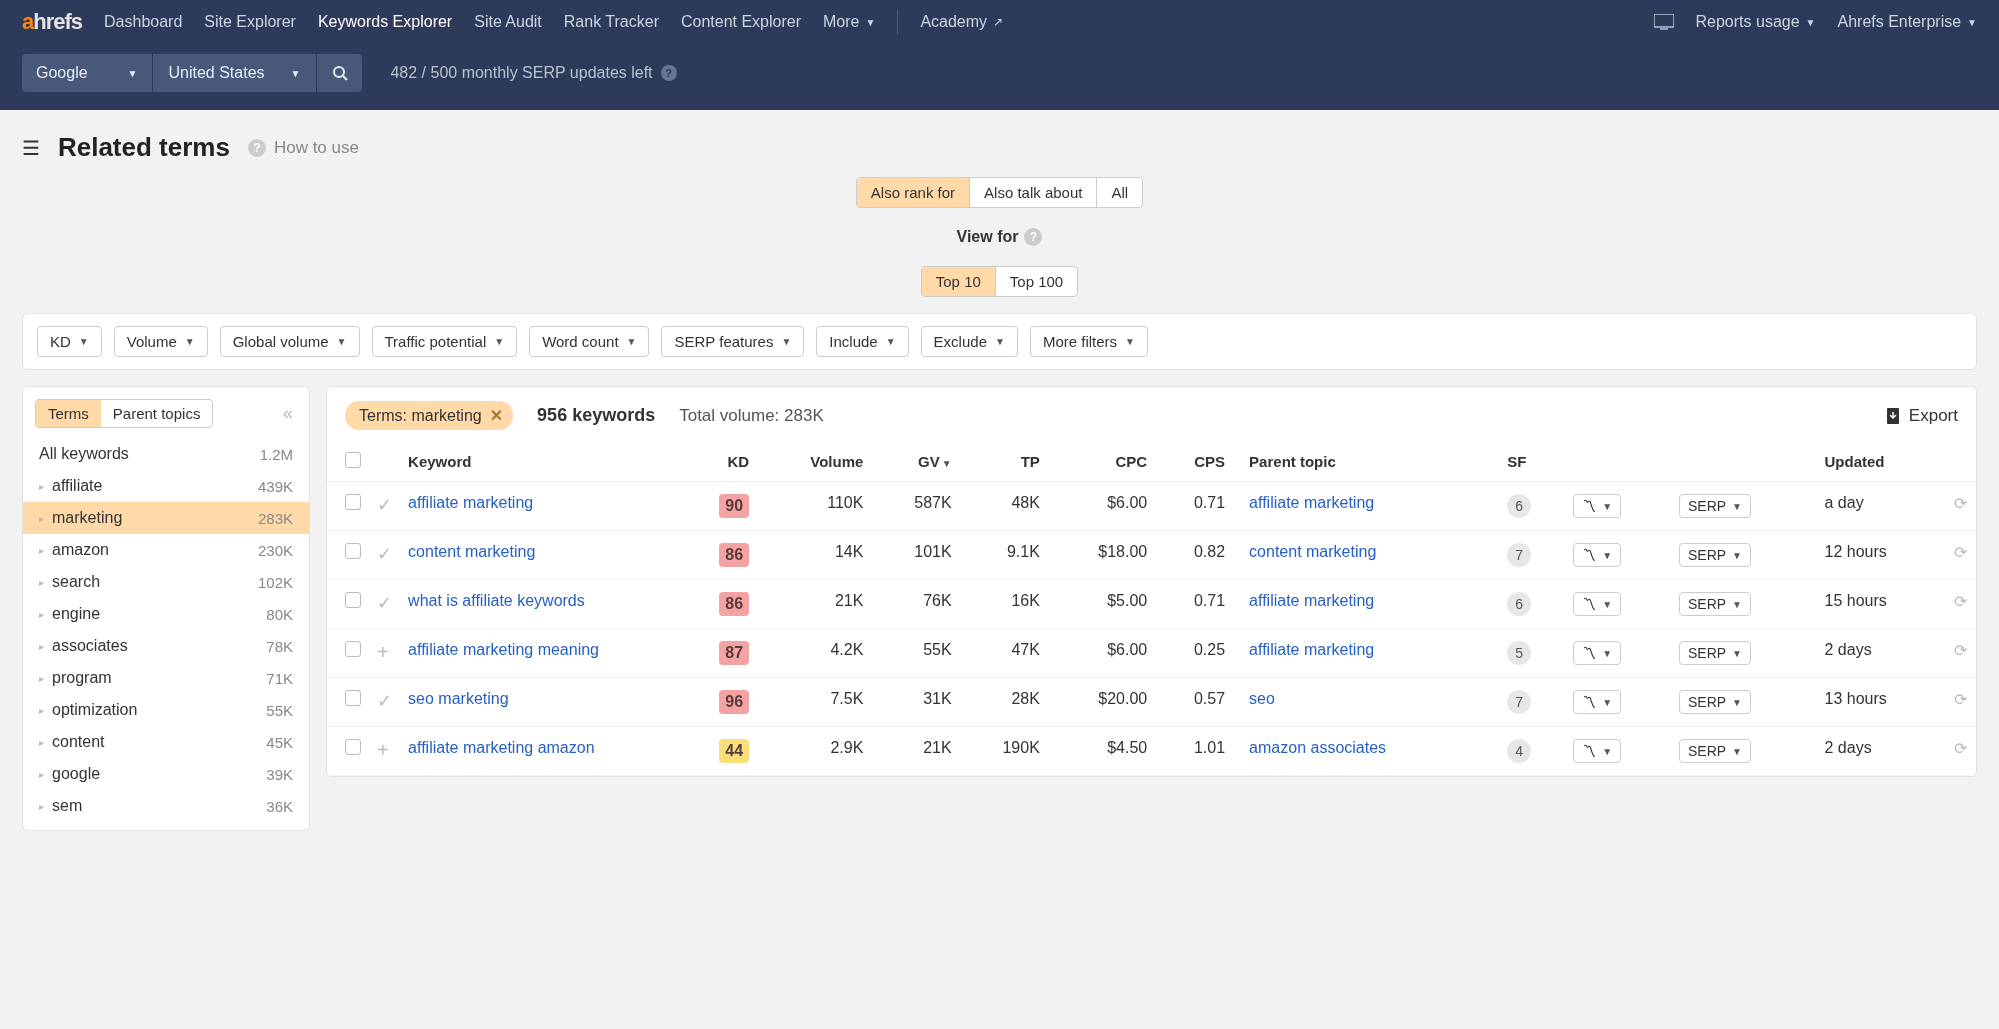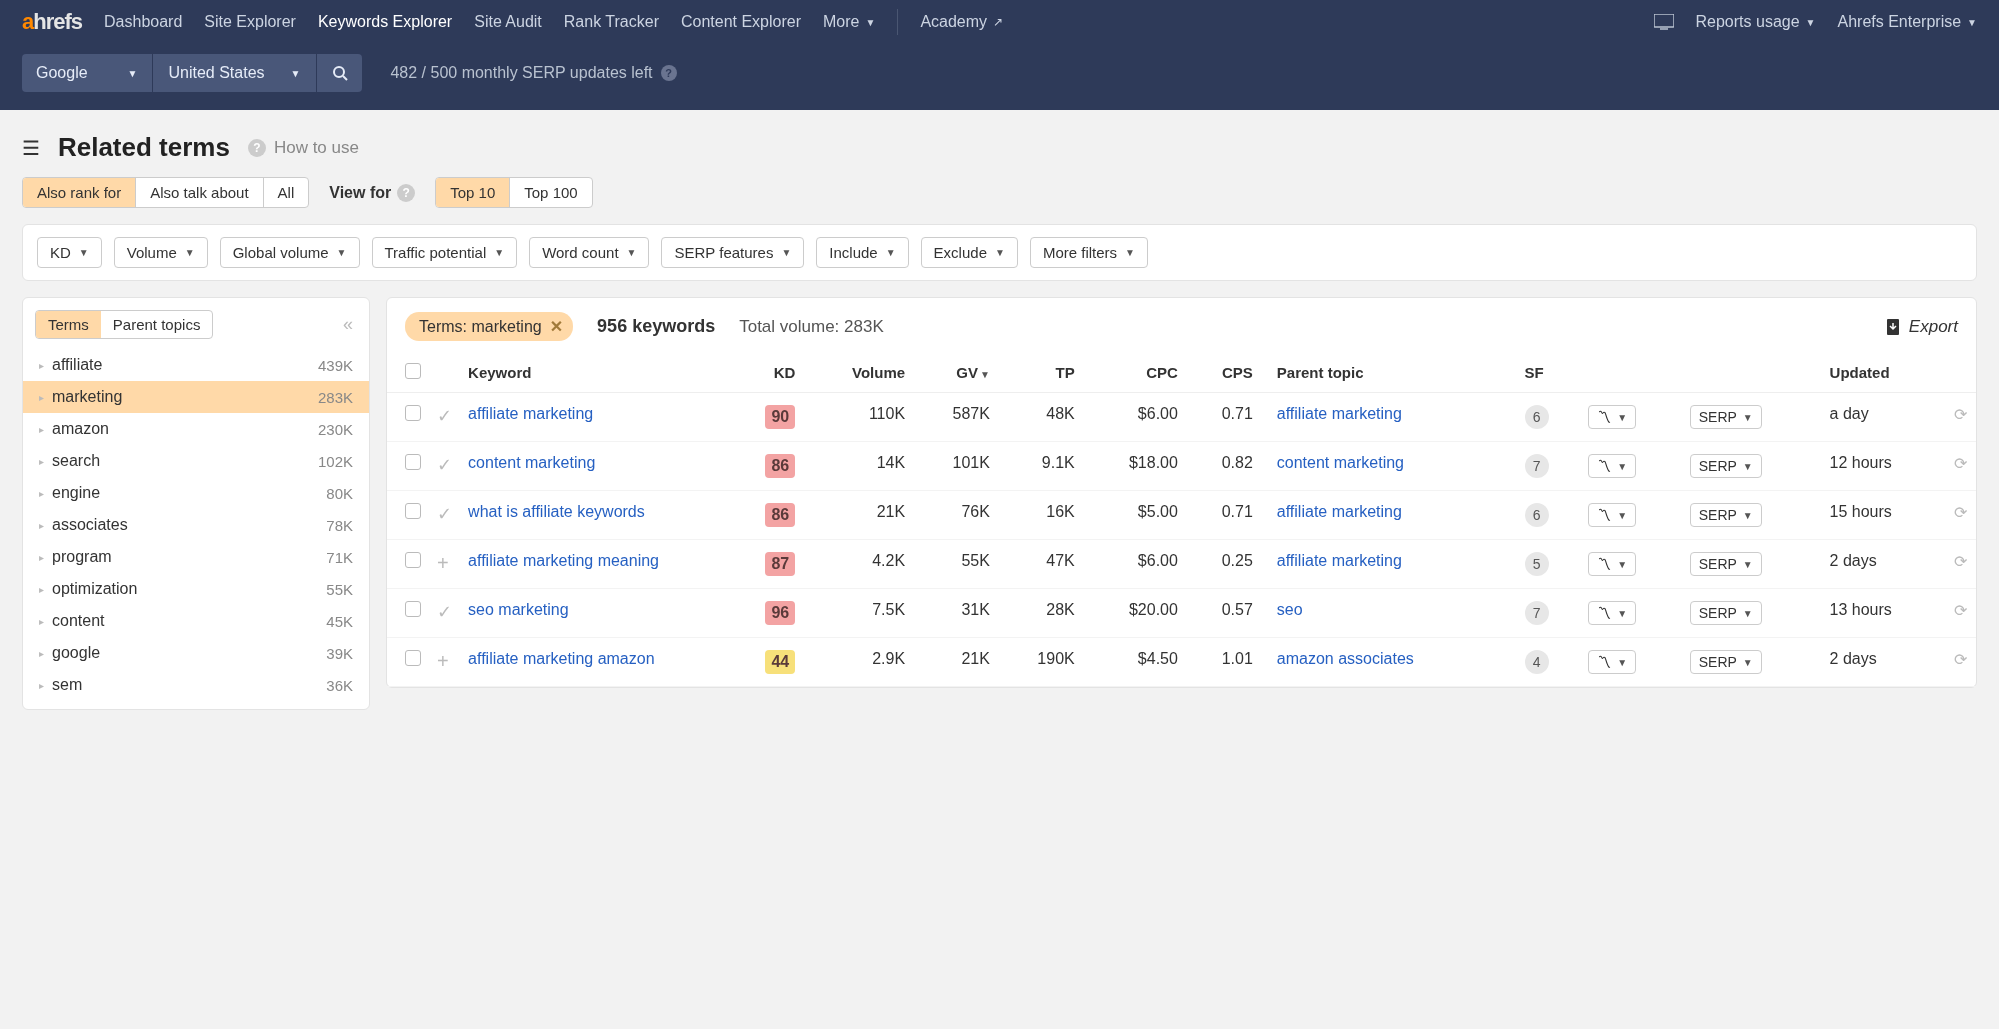--- a/index.html
+++ b/index.html
@@ -29,57 +29,57 @@
 .help-circ { display:inline-flex; width:16px; height:16px; border-radius:50%; background:#6a7490; color:#2e3a59; font-size:11px; align-items:center; justify-content:center; font-weight:700;}
 
 
 .pagehead { display:flex; align-items:center; gap:18px; padding:22px 22px 14px; }
 .burger { font-size:20px; cursor:pointer;}
 .pagetitle { font-size:26px; font-weight:700; color:#222;}
 .howto { color:#888; font-size:17px; display:flex; align-items:center; gap:8px; cursor:pointer;}
 .help-circ2 { display:inline-flex; width:18px; height:18px; border-radius:50%; background:#ccc; color:#fff; font-size:12px; align-items:center; justify-content:center; font-weight:700;}
 
 
-.segrow { display:flex; align-items:center; gap:20px; padding:0 22px 16px; }
+.segrow { display:flex; align-items:center; gap:20px; padding:0 22px 16px;flex-direction:column; }
 .seg { display:flex; border:1px solid #ccc; border-radius:4px; overflow:hidden; background:#fff;}
 .seg > div { padding:6px 14px; font-size:15px; cursor:pointer; border-right:1px solid #ccc;}
 .seg > div:last-child { border-right:none;}
 .seg > div.on { background:#ffd9a8; }
 .viewfor { font-weight:700; font-size:16px; display:flex; align-items:center; gap:6px;}
 
 
 .filterbar { background:#fff; margin:0 22px; border:1px solid #e3e3e3; border-radius:6px; padding:12px 14px; display:flex; gap:12px; flex-wrap:wrap;}
 .fbtn { border:1px solid #ccc; background:#fff; border-radius:4px; padding:6px 12px; font-size:15px; display:flex; align-items:center; gap:8px; cursor:pointer;}
 .fcaret { font-size:10px; color:#555;}
 
 
 .main { display:flex; gap:16px; padding:16px 22px 0; align-items:flex-start;}
 
 
-.sidebar { background:#fff; border:1px solid #e3e3e3; border-radius:6px; width:348px; padding:12px 0 8px; }
+.sidebar { background:#fff; border:1px solid #e3e3e3; border-radius:6px; width:288px; padding:12px 0 8px; }
 .sidehead { display:flex; align-items:center; padding:0 12px 10px; gap:0;}
 .sideseg { display:flex; border:1px solid #ccc; border-radius:4px; overflow:hidden; background:#fff;}
 .sideseg div { padding:5px 12px; font-size:15px; cursor:pointer;}
 .sideseg div.on { background:#ffd9a8;}
 .collapse { margin-left:auto; color:#bbb; font-size:18px; cursor:pointer; padding-right:4px;}
 .kwrow { display:flex; align-items:center; justify-content:space-between; padding:7px 16px; font-size:16px; cursor:pointer;}
 .kwrow .lbl { display:flex; align-items:center; gap:8px; color:#333;}
 .kwrow .cnt { color:#888; font-size:15px;}
 .kwrow.sel { background:#ffd9a8;}
 .kwrow.top .lbl { font-weight:400;}
 .tri { color:#bbb; font-size:10px;}
 
 
 .panel { background:#fff; border:1px solid #e3e3e3; border-radius:6px; flex:1; min-width:0;}
 .panhead { display:flex; align-items:center; gap:24px; padding:14px 18px 12px;}
 .chip { background:#ffd9a8; border-radius:14px; padding:5px 10px 5px 14px; font-size:16px; display:flex; align-items:center; gap:8px;}
 .chip .x { color:#a17a3a; cursor:pointer; font-weight:700;}
 .kcount { font-weight:700; font-size:18px;}
 .tvol { color:#555; font-size:17px;}
-.export { margin-left:auto; display:flex; align-items:center; gap:8px; font-size:17px; cursor:pointer;font-style:italic;}
+.export { margin-left:auto; display:flex; align-items:center; gap:8px; font-size:17px; cursor:pointer;}
 
 
 .tbl { width:100%; border-collapse:collapse;}
 .tbl th { text-align:left; font-weight:700; font-size:15px; color:#333; padding:10px 8px; border-bottom:1px solid #eee; white-space:nowrap;}
 .tbl th.r, .tbl td.r { text-align:right;}
 .tbl td { padding:12px 8px; font-size:16px; vertical-align:top; border-bottom:1px solid #f3f3f3; white-space:nowrap;}
 .tbl td.kwcell { white-space:normal; max-width:170px;}
 .cb { width:16px; height:16px; border:1px solid #bbb; border-radius:3px; display:inline-block; background:#fff; cursor:pointer;}
 .kwlink { color:#2660c2; cursor:pointer;}
 .kd { display:inline-block; min-width:30px; text-align:center; border-radius:4px; padding:3px 6px; font-weight:600; color:#5a3a3a;}
@@ -217,20 +217,24 @@
 <div class="main">
 
   <div class="sidebar">
     <div class="sidehead">
       <div class="sideseg" id="sideseg">
           <div class="on">Terms</div>
           <div>Parent topics</div>
         </div>
       <span class="collapse">«</span>
     </div>
+    <div class="kwrow top">
+      <span class="lbl">All keywords</span>
+      <span class="cnt">1.2M</span>
+    </div>
     <div id="sideitems">
         <div class="kwrow">
           <span class="lbl">
             <span class="tri">▸</span>
             <span>affiliate</span>
           </span>
           <span class="cnt">439K</span>
         </div>
         <div class="kwrow sel">
           <span class="lbl">

